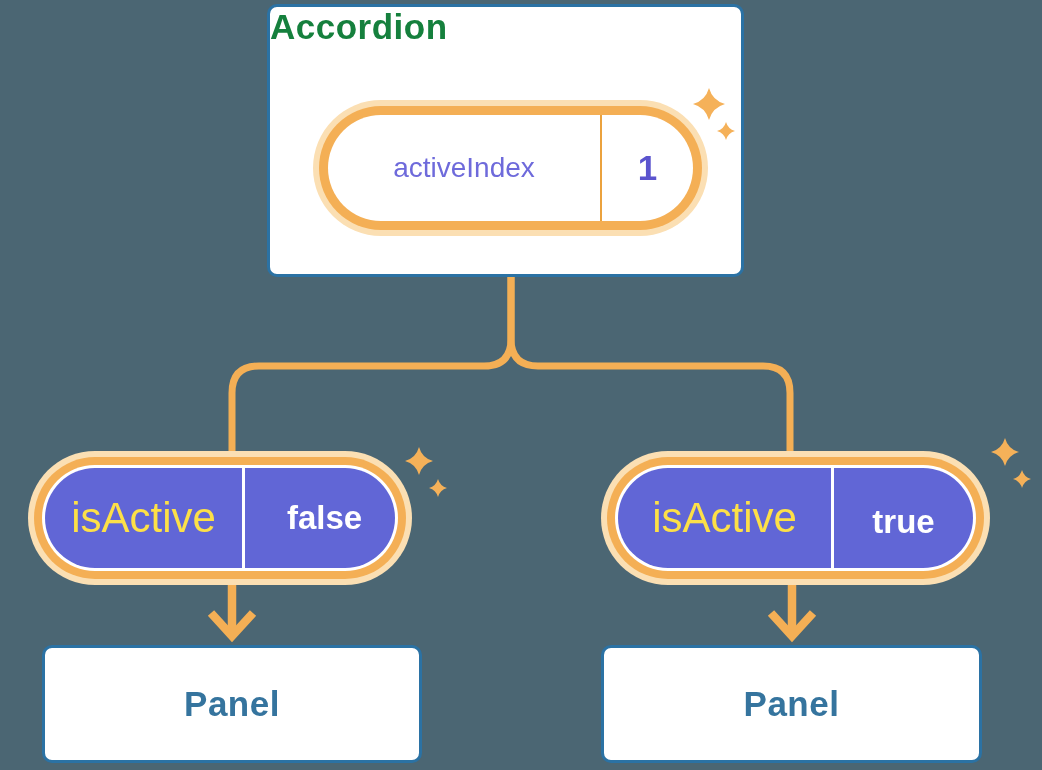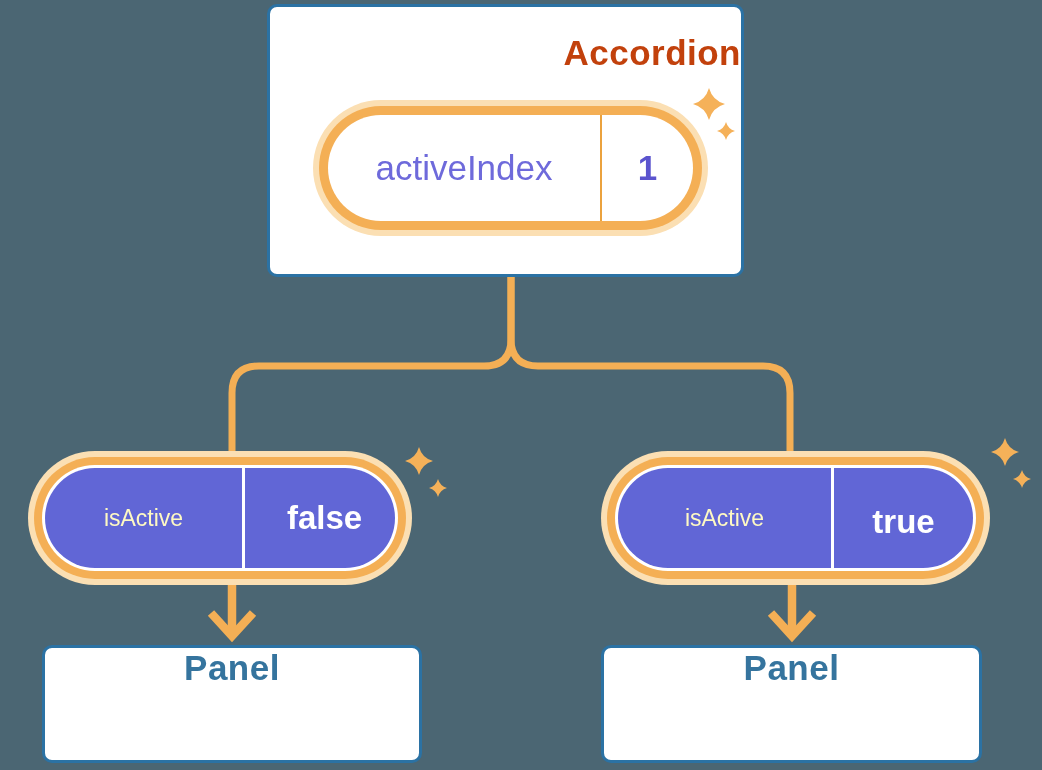--- a/index.html
+++ b/index.html
@@ -14,24 +14,24 @@
   #lines-layer{z-index:1;}
   #sparkle-layer{z-index:3;pointer-events:none;}
 
   .card{
     position:absolute;background:#ffffff;
     border:3px solid #2B72A4;border-radius:10px;
     box-sizing:border-box;z-index:2;
   }
   #accordion-card{left:267px;top:4px;width:477px;height:273px;}
   .card-title{
-    text-align:right;margin-top:26px;
-    font-size:35px;font-weight:600;color:#c2410c;letter-spacing:0.5px;
+    text-align:left;
+    font-size:35px;font-weight:600;color:#15803d;letter-spacing:0.5px;
   }
-  .panel-card{display:flex;justify-content:center;}
+  .panel-card{display:flex;align-items:center;justify-content:center;}
   #panel-left{left:42px;top:645px;width:380px;height:118px;}
   #panel-right{left:601px;top:645px;width:381px;height:118px;}
   .panel-label{font-size:35px;font-weight:600;color:#35749E;letter-spacing:0.5px;}
 
   
   .pill-glow{
     position:absolute;z-index:2;box-sizing:border-box;
     background:#FBDFB3;border-radius:999px;padding:6px;
   }
   .pill-ring{background:#F4AF55;border-radius:999px;height:100%;box-sizing:border-box;}
@@ -42,28 +42,28 @@
     border-radius:999px;height:100%;box-sizing:border-box;
     display:flex;align-items:stretch;overflow:hidden;
   }
   .body-white{background:#ffffff;}
   .body-purple{background:#6166D6;}
   .pill-cell{display:flex;align-items:center;justify-content:center;box-sizing:border-box;}
   .divider-orange{width:2px;background:#EBA23E;align-self:stretch;}
   .divider-white{width:3px;background:#ffffff;align-self:stretch;}
 
   #accordion-pill{left:313px;top:100px;width:395px;height:136px;}
-  .acc-label{font-size:35px;color:#6E6ADB;}
+  .acc-label{font-size:28px;color:#6E6ADB;}
   .acc-value{font-size:35px;font-weight:bold;color:#5B54CE;}
   #accordion-pill .cell-label{width:272px;}
   #accordion-pill .cell-value{flex:1;}
 
   #pill-false{left:28px;top:451px;width:384px;height:134px;}
   #pill-true{left:601px;top:451px;width:389px;height:134px;}
-  .state-label{font-size:23px;color:#fef9c3;}
+  .state-label{font-size:42px;color:#fde047;}
   .state-value{font-size:33px;font-weight:bold;color:#ffffff;}
   #pill-false .cell-label{width:197px;}
   #pill-false .cell-value{flex:1;padding-left:9px;}
   #pill-true .cell-label{width:213px;}
   #pill-true .cell-value{flex:1;margin-top:8px;}
 </style>
 </head>
 <body>
 
 <div id="stage">

